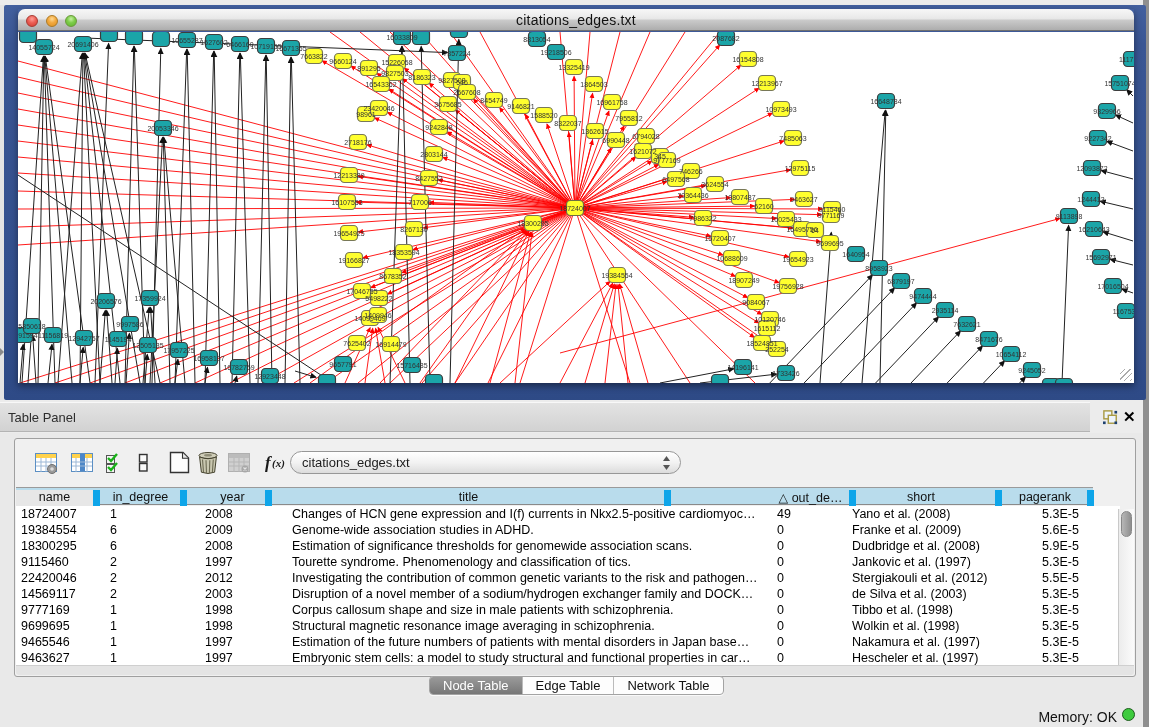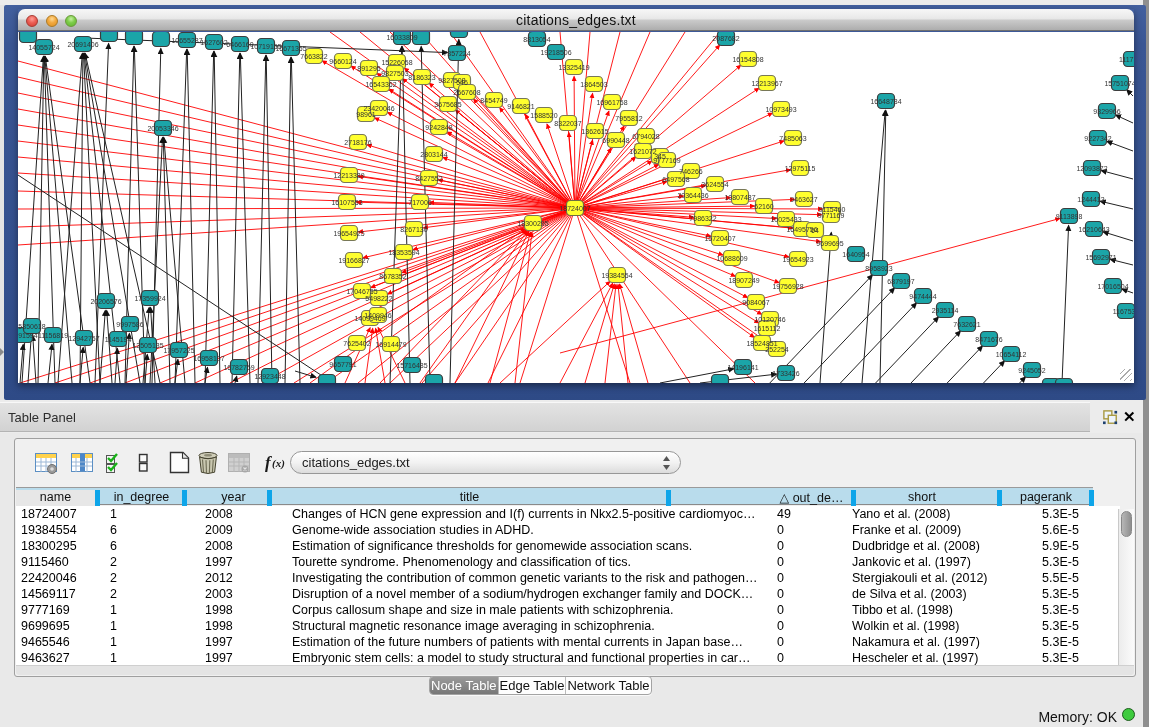--- a/index.html
+++ b/index.html
@@ -25,34 +25,34 @@
 .tptitle{position:absolute;left:8px;top:7px;font-size:13px;color:#2e2e2e}
 .tpx{position:absolute;left:1123px;top:5px;font-size:15px;font-weight:bold;color:#000}
 .panelbg{position:absolute;left:0;top:433px;width:1142px;height:294px;background:#e9e9e9}
 .container{position:absolute;left:14px;top:438px;width:1122px;height:239px;background:#f0f0f0;
  border:1px solid #9f9f9f;border-radius:3px}
 .combo{position:absolute;left:275px;top:12px;width:391px;height:23px;border:1px solid #979797;border-radius:12px;
  background:linear-gradient(180deg,#fff 0%,#f2f2f2 50%,#dcdcdc 100%);font-size:13px;color:#1c1c1c;
  line-height:21px;padding-left:11px}
 .thead{position:absolute;left:1px;top:48px;width:1077px;height:18px;background:#b9dcec;
  border-top:1px solid #9a9a9a;border-bottom:1px solid #8a8a8a;font-size:12.5px;color:#111}
-.thead span{position:absolute;top:2px;text-align:center;border-right:5px solid #0ea5e9;height:16px}
+.thead span{position:absolute;top:2px;text-align:center;border-right:7px solid #0ea5e9;height:16px}
 .tbody{position:absolute;left:1px;top:67px;width:1104px;height:161px;background:#fff;font-size:12.5px;color:#000}
 .tr{position:relative;height:16px;white-space:nowrap}
 .tr span{position:absolute;top:1px;overflow:hidden}
 .c0{left:5px;width:80px}.c1{left:94px;width:95px}.c2{left:189px;width:70px}
 .c3{left:276px;width:485px}.c4{left:761px;width:70px}.c5{left:836px;width:150px}
 .c6{left:1026px;width:90px}
 .vsb{position:absolute;right:1px;top:70px;width:16px;height:158px;background:linear-gradient(90deg,#ececec,#fbfbfb);border-left:1px solid #c9c9c9}
 .vsb .thumb{position:absolute;left:2px;top:2px;width:11px;height:26px;border-radius:6px;
  background:linear-gradient(90deg,#b7b7b7,#8f8f8f);border:1px solid #888}
 .hsb{position:absolute;left:1px;bottom:1px;width:1118px;height:10px;background:#e4e4e4;border-top:1px solid #cfcfcf;border-radius:0 0 3px 3px}
 .tabs{position:absolute;left:429px;top:676px;height:19px;border:1px solid #a3a3a3;border-radius:4px;
  background:#fdfdfd;font-size:13px;display:flex;overflow:hidden;box-shadow:0 1px 0 rgba(255,255,255,.7)}
-.tabs div{padding:0 1px;line-height:18px;color:#111}
+.tabs div{padding:0 13px;line-height:18px;color:#111}
 .tabs .sel{background:linear-gradient(180deg,#9a9a9a,#777);color:#fff}
 .tabs .d{border-left:1px solid #bbb}
 .mem{position:absolute;right:32px;top:709px;font-size:14px;color:#111}
 .memdot{position:absolute;left:1122px;top:708px;width:13px;height:13px;border-radius:50%;
  background:#3ecb3e;border:1.5px solid #1e5c1e}
 .redge{position:absolute;left:1143px;top:0;width:6px;height:727px;background:#8f8f8f}
 .tico{position:absolute;top:12px;height:26px}
 </style></head><body>
 <div class="redge"></div>
 <div class="leftstrip"></div>
@@ -705,21 +705,21 @@
         <span class="c2">1998</span>
         <span class="c3">Structural magnetic resonance image averaging in schizophrenia.</span>
         <span class="c4">0</span>
         <span class="c5">Wolkin et al. (1998)</span>
         <span class="c6">5.3E‑5</span>
       </div>
 <div class="tr">
         <span class="c0">9465546</span>
         <span class="c1">1</span>
         <span class="c2">1997</span>
-        <span class="c3">Estimation of the future numbers of patients with mental currents in Japan base…</span>
+        <span class="c3">Estimation of the future numbers of patients with mental disorders in Japan base…</span>
         <span class="c4">0</span>
         <span class="c5">Nakamura et al. (1997)</span>
         <span class="c6">5.3E‑5</span>
       </div>
 <div class="tr">
         <span class="c0">9463627</span>
         <span class="c1">1</span>
         <span class="c2">1997</span>
         <span class="c3">Embryonic stem cells: a model to study structural and functional properties in car…</span>
         <span class="c4">0</span>

